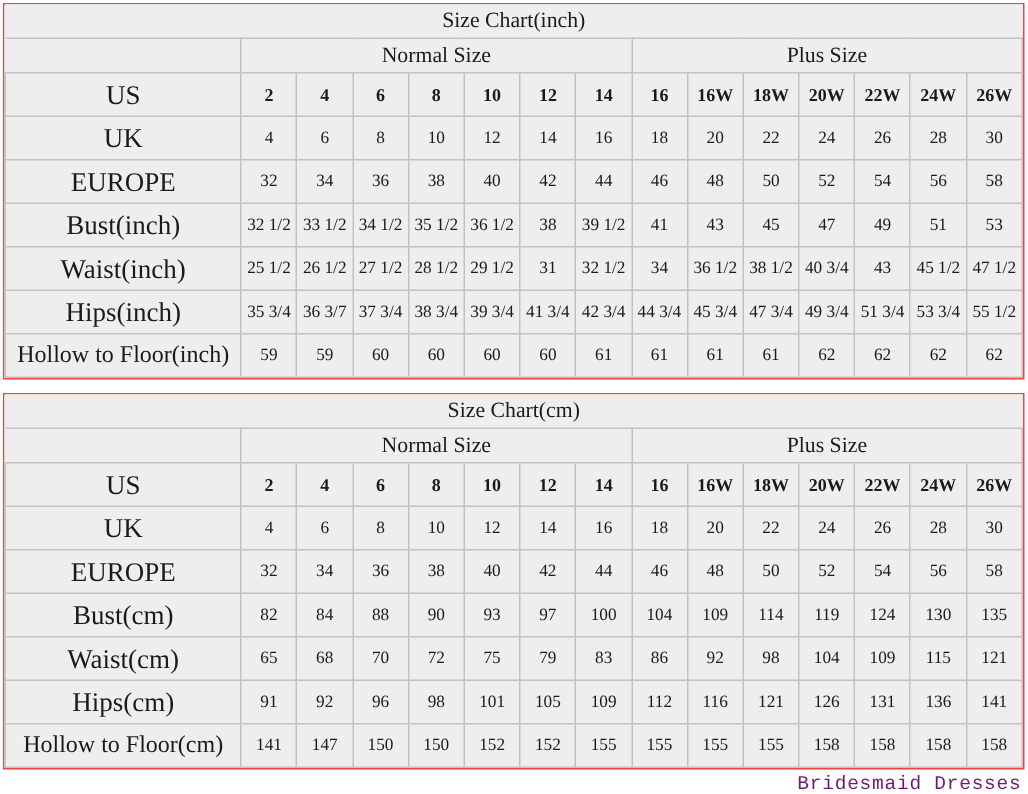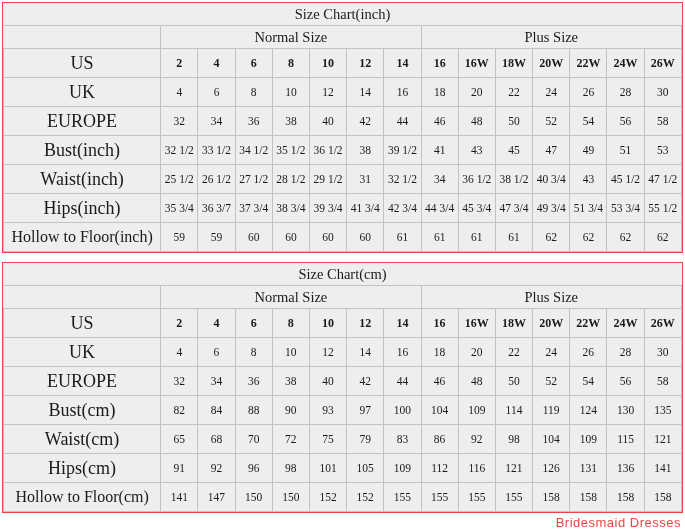--- a/index.html
+++ b/index.html
@@ -76,22 +76,22 @@
 
   
   col.label-col { width: 142px; }
   col.data-col { width: 33.6px; }
 
   .watermark {
     position: absolute;
     right: 4px;
     bottom: 1px;
     font-size: 13px;
-    color: #ef4444;
-    font-family: Liberation Sans, sans-serif;
+    color: #701a75;
+    font-family: Liberation Mono, monospace;
     letter-spacing: 0.5px;
     white-space: nowrap;
   }
 </style>
 </head>
 <body>
 
 <div class="page">
 
   <div class="chart-block first">

